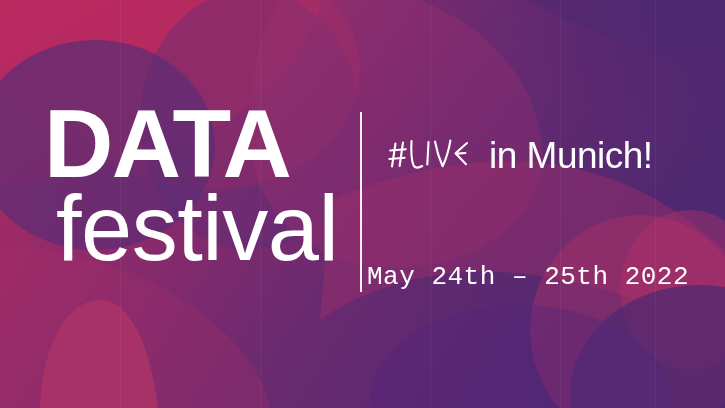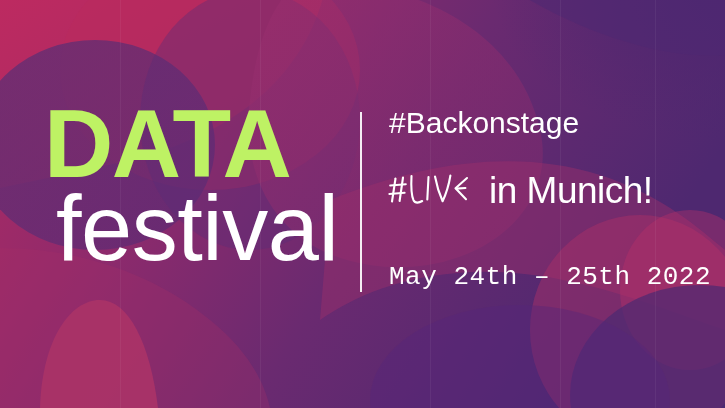--- a/index.html
+++ b/index.html
@@ -35,21 +35,21 @@
     left: 44px;
     top: 100px;
     width: 300px;
   }
   .wordmark-data {
     font-family: "Liberation Sans", sans-serif;
     font-weight: 700;
     font-size: 96px;
     line-height: 0.92;
     letter-spacing: -1.5px;
-    color: #bef264;
+    color: #ffffff;
     margin: 0;
     white-space: nowrap;
   }
   .wordmark-festival {
     font-family: "Liberation Sans", sans-serif;
     font-weight: 300;
     font-size: 92px;
     line-height: 1.0;
     letter-spacing: -0.5px;
     color: #ffffff;
@@ -109,21 +109,21 @@
     font-family: "Liberation Sans", sans-serif;
     font-weight: 300;
     font-size: 37px;
     line-height: 1;
     letter-spacing: -0.5px;
     color: #ffffff;
     margin-left: 2px;
   }
   .dates {
     position: absolute;
-    left: 389px;
+    left: 367px;
     top: 262px;
     font-family: "Liberation Mono", "DejaVu Sans Mono", monospace;
     font-weight: 400;
     font-size: 26px;
     letter-spacing: 0.5px;
     color: #ffffff;
     white-space: nowrap;
   }
 </style>
 </head>
@@ -209,21 +209,20 @@
   <div id="content">
 
     <div class="lockup">
       <div class="wordmark-data">DATA</div>
       <div class="wordmark-festival">festival</div>
     </div>
 
     <div class="divider"></div>
 
     <div class="info">
-      <div class="hashtag">#Backonstage</div>
 
       <div class="live-line">
         <span class="live-mark">
 
           <svg viewBox="0 0 98 42" xmlns="http://www.w3.org/2000/svg" fill="none" stroke="#ffffff" stroke-width="2.1" stroke-linecap="round" stroke-linejoin="round">
 
             <path d="M6.5 10.5 L3.0 33.5"></path>
             <path d="M14.0 9.5 L10.6 33.0"></path>
             <path d="M1.2 17.5 L16.8 16.2"></path>
             <path d="M0.4 26.0 L15.6 24.8"></path>

